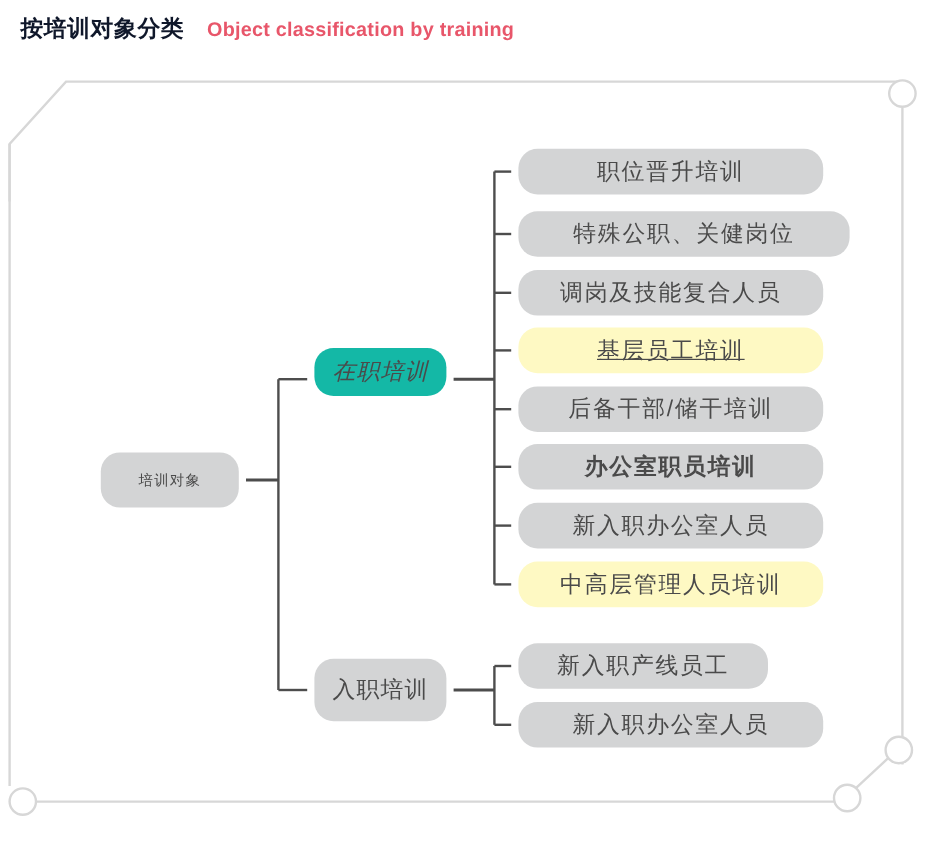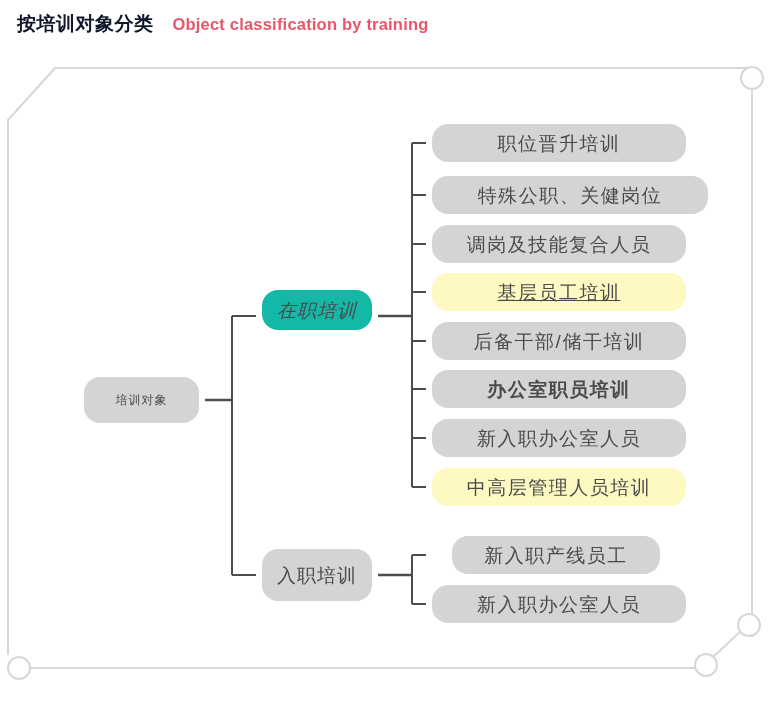--- a/index.html
+++ b/index.html
@@ -144,16 +144,16 @@
       <div class="node node-branch" style="left: 262px; top: 290px; width: 110px; height: 40px; background: #14b8a6; color: rgb(74, 74, 74); font-style: italic;">在职培训</div>
       <div class="node node-leaf" style="left: 432px; top: 124px; width: 254px; height: 38px; background: rgb(211, 212, 213); color: rgb(74, 74, 74);">职位晋升培训</div>
       <div class="node node-leaf" style="left: 432px; top: 176px; width: 276px; height: 38px; background: rgb(211, 212, 213); color: rgb(74, 74, 74);">特殊公职、关健岗位</div>
       <div class="node node-leaf" style="left: 432px; top: 225px; width: 254px; height: 38px; background: rgb(211, 212, 213); color: rgb(74, 74, 74);">调岗及技能复合人员</div>
       <div class="node node-leaf" style="left: 432px; top: 273px; width: 254px; height: 38px; background: #fef9c3; color: rgb(74, 74, 74); text-decoration: underline;">基层员工培训</div>
       <div class="node node-leaf" style="left: 432px; top: 322px; width: 254px; height: 38px; background: rgb(211, 212, 213); color: rgb(74, 74, 74);">后备干部/储干培训</div>
       <div class="node node-leaf" style="left: 432px; top: 370px; width: 254px; height: 38px; background: rgb(211, 212, 213); color: rgb(74, 74, 74); font-weight: bold;">办公室职员培训</div>
       <div class="node node-leaf" style="left: 432px; top: 419px; width: 254px; height: 38px; background: rgb(211, 212, 213); color: rgb(74, 74, 74);">新入职办公室人员</div>
       <div class="node node-leaf" style="left: 432px; top: 468px; width: 254px; height: 38px; background: #fef9c3; color: rgb(74, 74, 74);">中高层管理人员培训</div>
       <div class="node node-branch" style="left: 262px; top: 549px; width: 110px; height: 52px; background: rgb(211, 212, 213); color: rgb(74, 74, 74);">入职培训</div>
-      <div class="node node-leaf" style="left: 452px; top: 536px; width: 208px; height: 38px; background: rgb(211, 212, 213); color: rgb(74, 74, 74);">新入职产线员工</div>
+      <div class="node node-leaf" style="left: 432px; top: 536px; width: 208px; height: 38px; background: rgb(211, 212, 213); color: rgb(74, 74, 74);">新入职产线员工</div>
       <div class="node node-leaf" style="left: 432px; top: 585px; width: 254px; height: 38px; background: rgb(211, 212, 213); color: rgb(74, 74, 74);">新入职办公室人员</div>
     </div>
 </div>
 
 </body></html>

